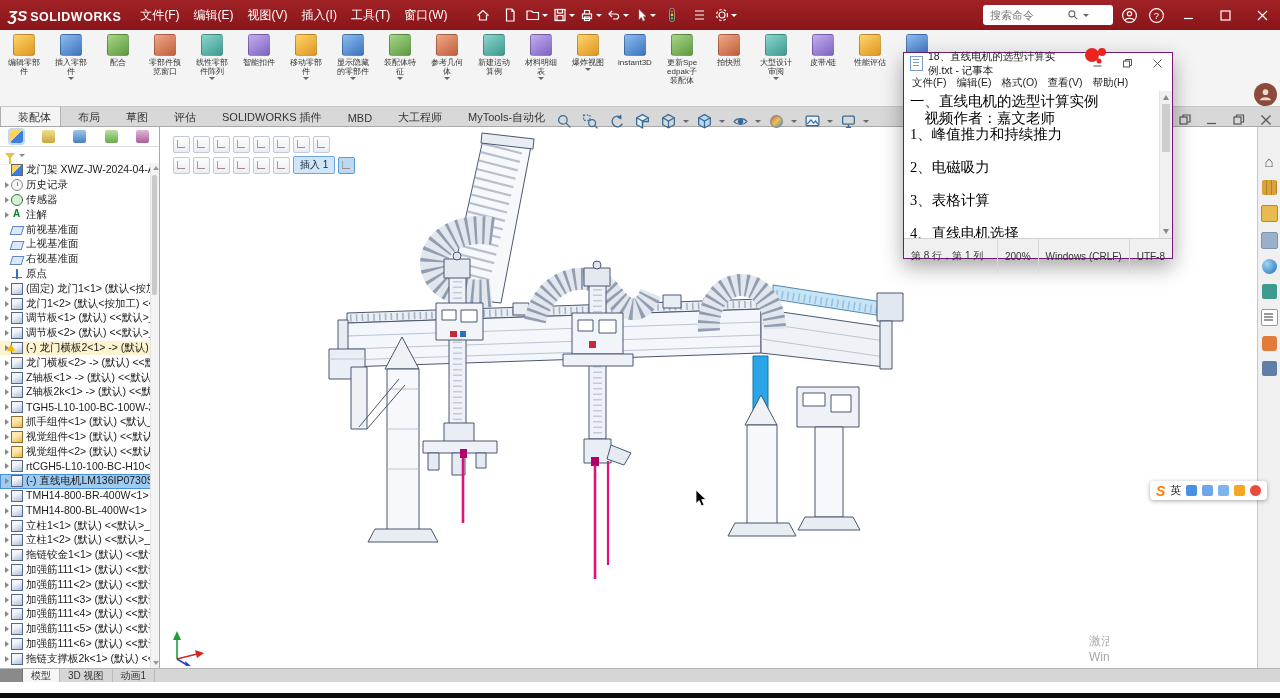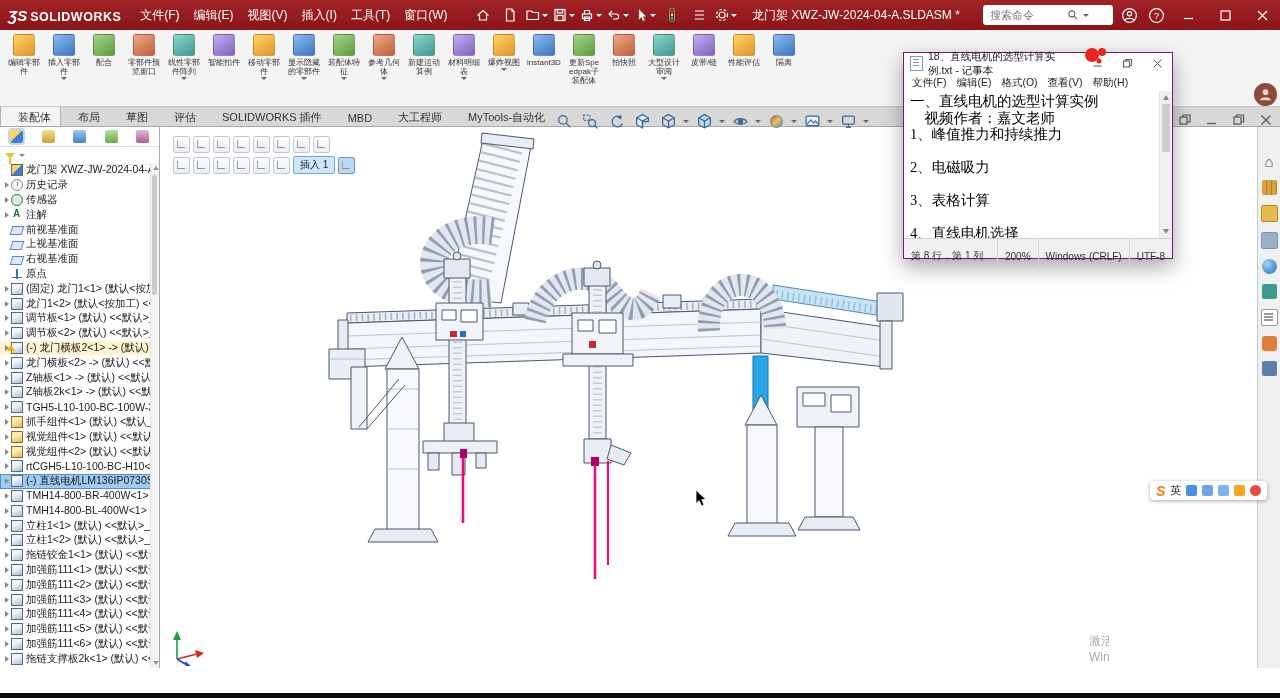--- a/index.html
+++ b/index.html
@@ -229,21 +229,20 @@
           </svg>
         </span>
       <span class="qat-btn">
           <svg viewBox="0 0 16 16" stroke="#fff" fill="none" stroke-width="1.2">
             <circle cx="8" cy="8" r="3"></circle>
             <circle cx="8" cy="8" r="5.5" stroke-dasharray="2.4,2.1"></circle>
           </svg>
           <span class="dd"></span>
         </span>
     </div>
-    <span class="doc-title">龙门架 XWZ-JW-2024-04-A.SLDASM *</span>
     <div class="tb-right">
       <div class="searchbox">
         <input placeholder="搜索命令" style="">
         <svg width="12" height="12" viewBox="0 0 16 16" stroke="#666" fill="none" stroke-width="1.4">
             <circle cx="6.5" cy="6.5" r="4"></circle>
             <path d="M9.5,9.5 L13.5,13.5"></path>
           </svg>
         <span class="dd" style="border-top-color:#666"></span>
       </div>
       <span class="tb-circle">
@@ -271,21 +270,21 @@
         </span>
       <span class="winbtn">
           <svg viewBox="0 0 11 11">
             <path d="M1,1 L10,10 M10,1 L1,10"></path>
           </svg>
         </span>
     </div>
   </header>
 
   <div id="ribbon">
-    <div style="display:flex;gap:4px">
+    <div style="display:flex;gap:11px">
         <div class="rtool">
           <div class="ricon c0"></div>
           <div class="rlabel">编辑零部件</div>
         </div>
         <div class="rtool">
           <div class="ricon c1"></div>
           <div class="rlabel">插入零部件</div>
           <div class="rcaret"></div>
         </div>
         <div class="rtool">
@@ -900,16 +899,22 @@
   <div id="sogou">
     <span class="sg-s">S</span>
     <span class="sg-lang">英</span>
     <span class="sg-ic sg1"></span>
     <span class="sg-ic sg2"></span>
     <span class="sg-ic sg3"></span>
     <span class="sg-ic sg4"></span>
     <span class="sg-ic sg5"></span>
   </div>
 
+  <div id="bottomtabs">
+    <span class="corner"></span>
+  <span class="btab active">模型</span>
+      <span class="btab">3D 视图</span>
+      <span class="btab">动画1</span>
+    </div>
 
   <div id="taskstrip"></div>
 
 </div>
 
 </body></html>

